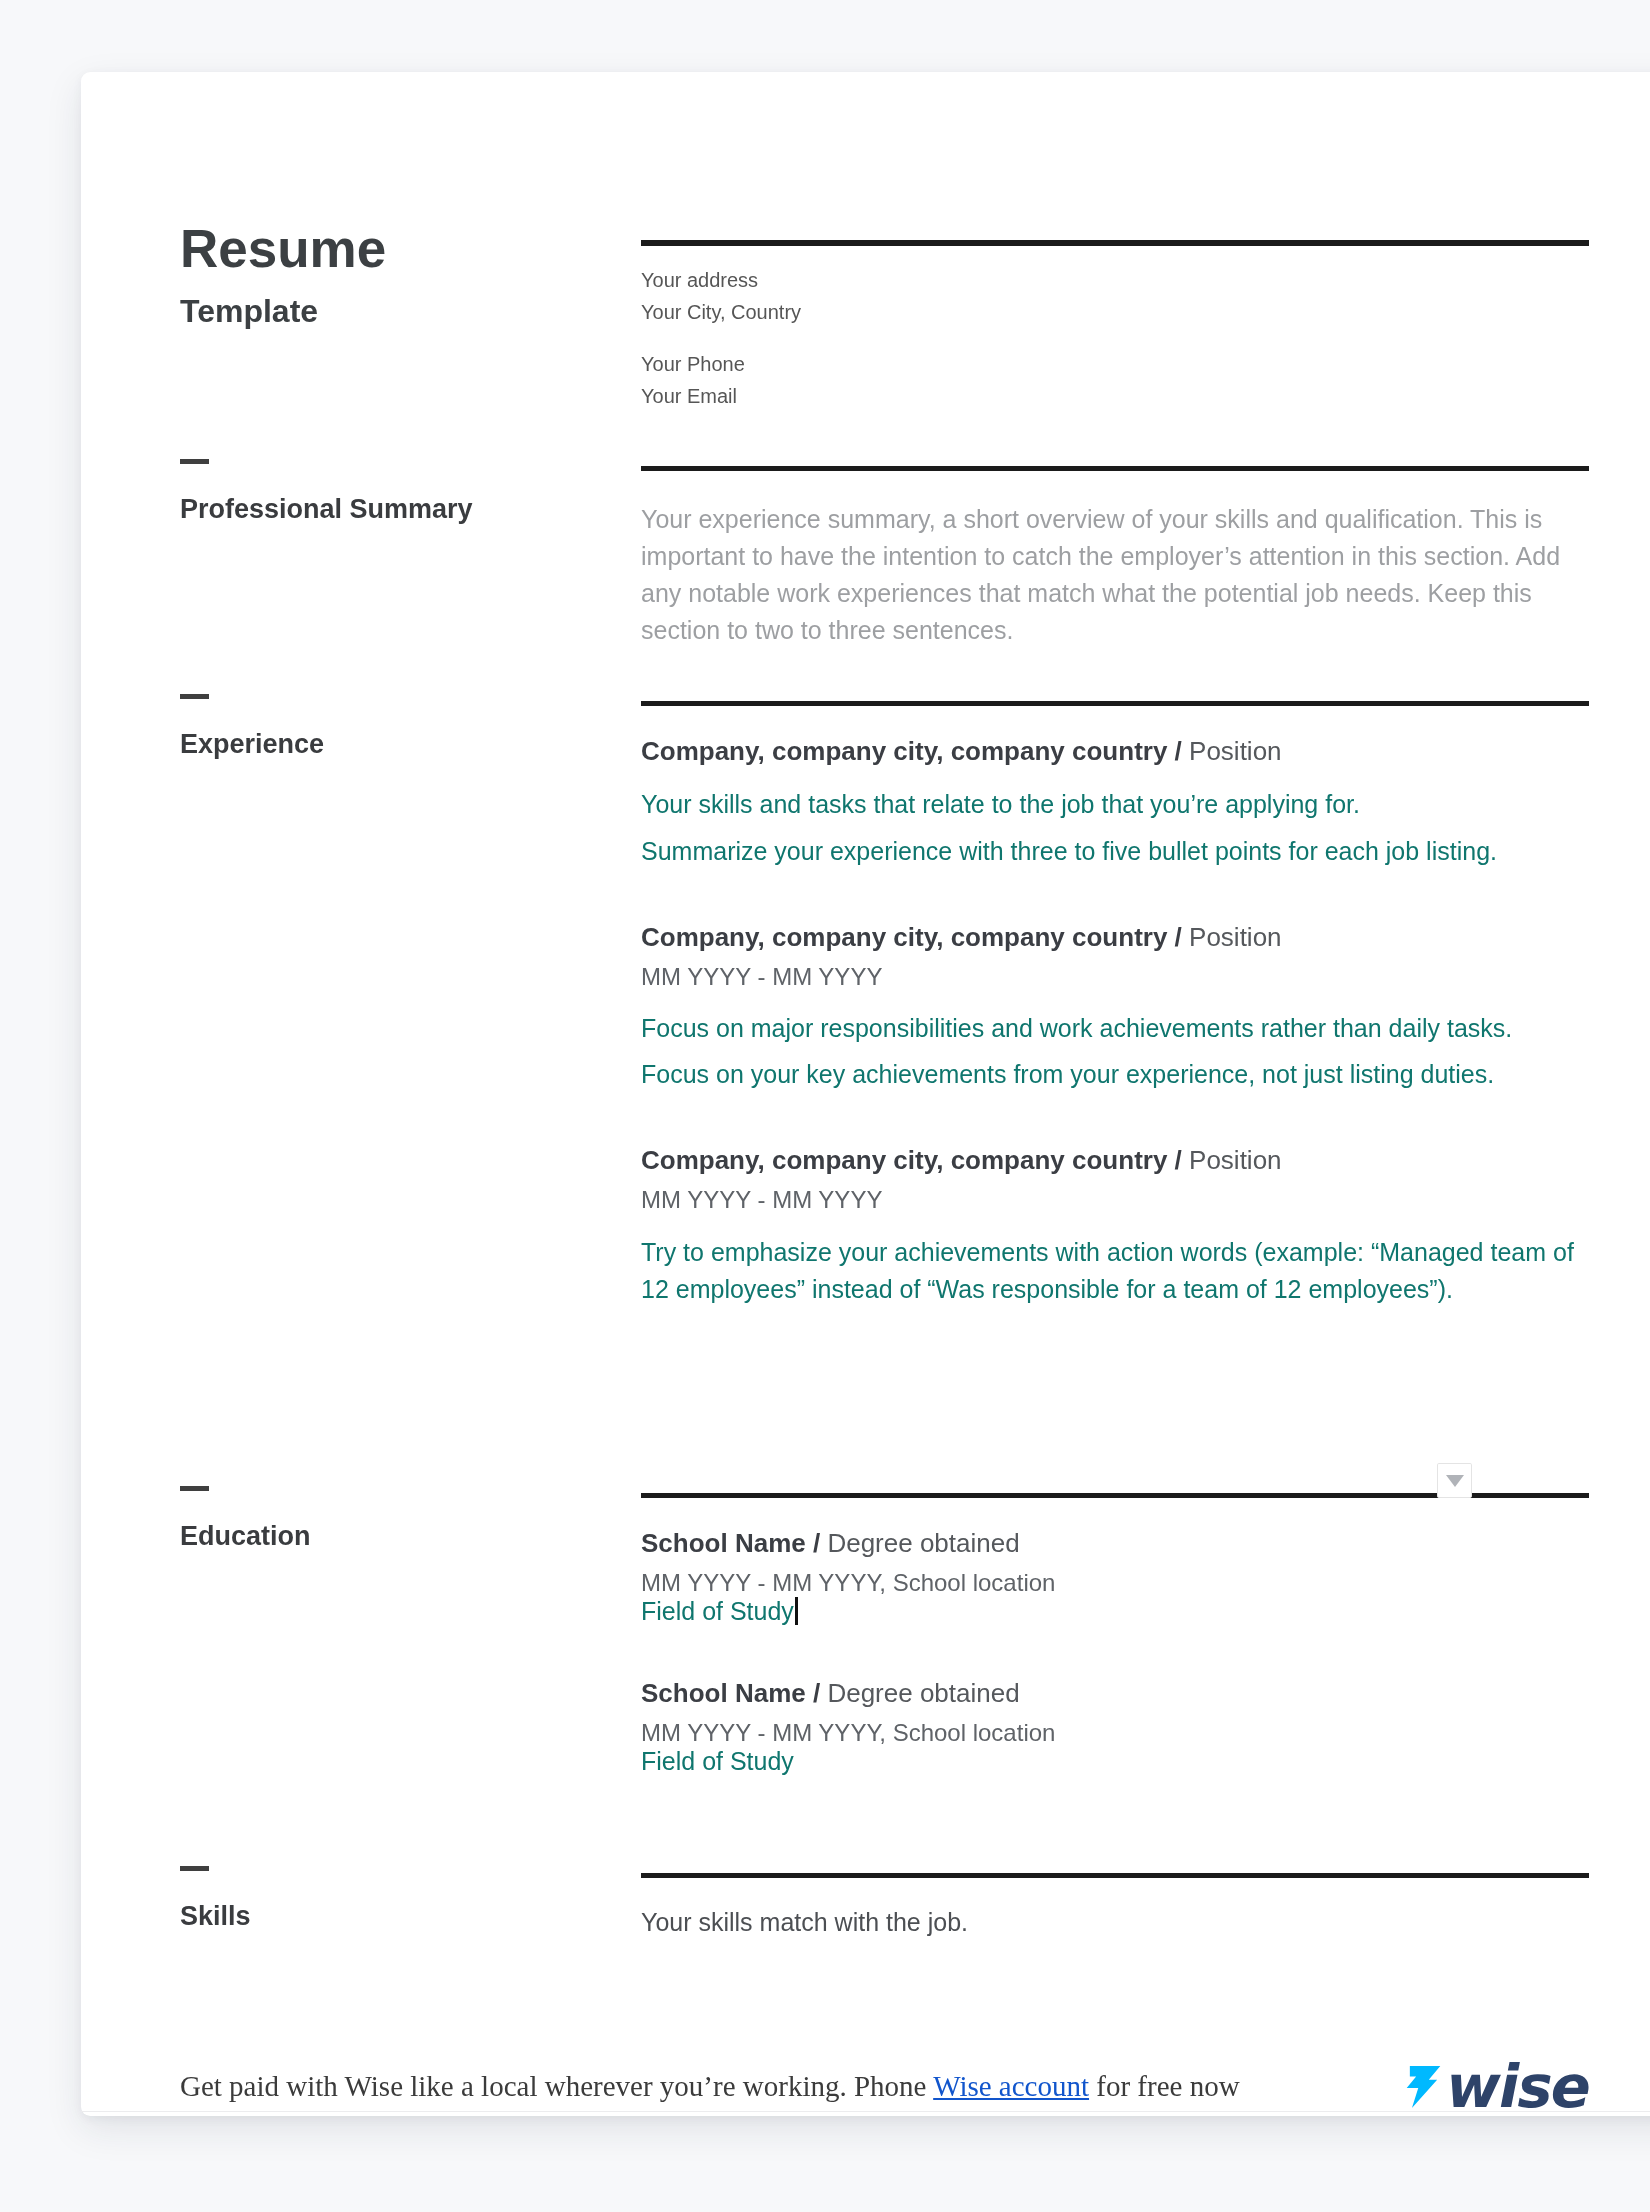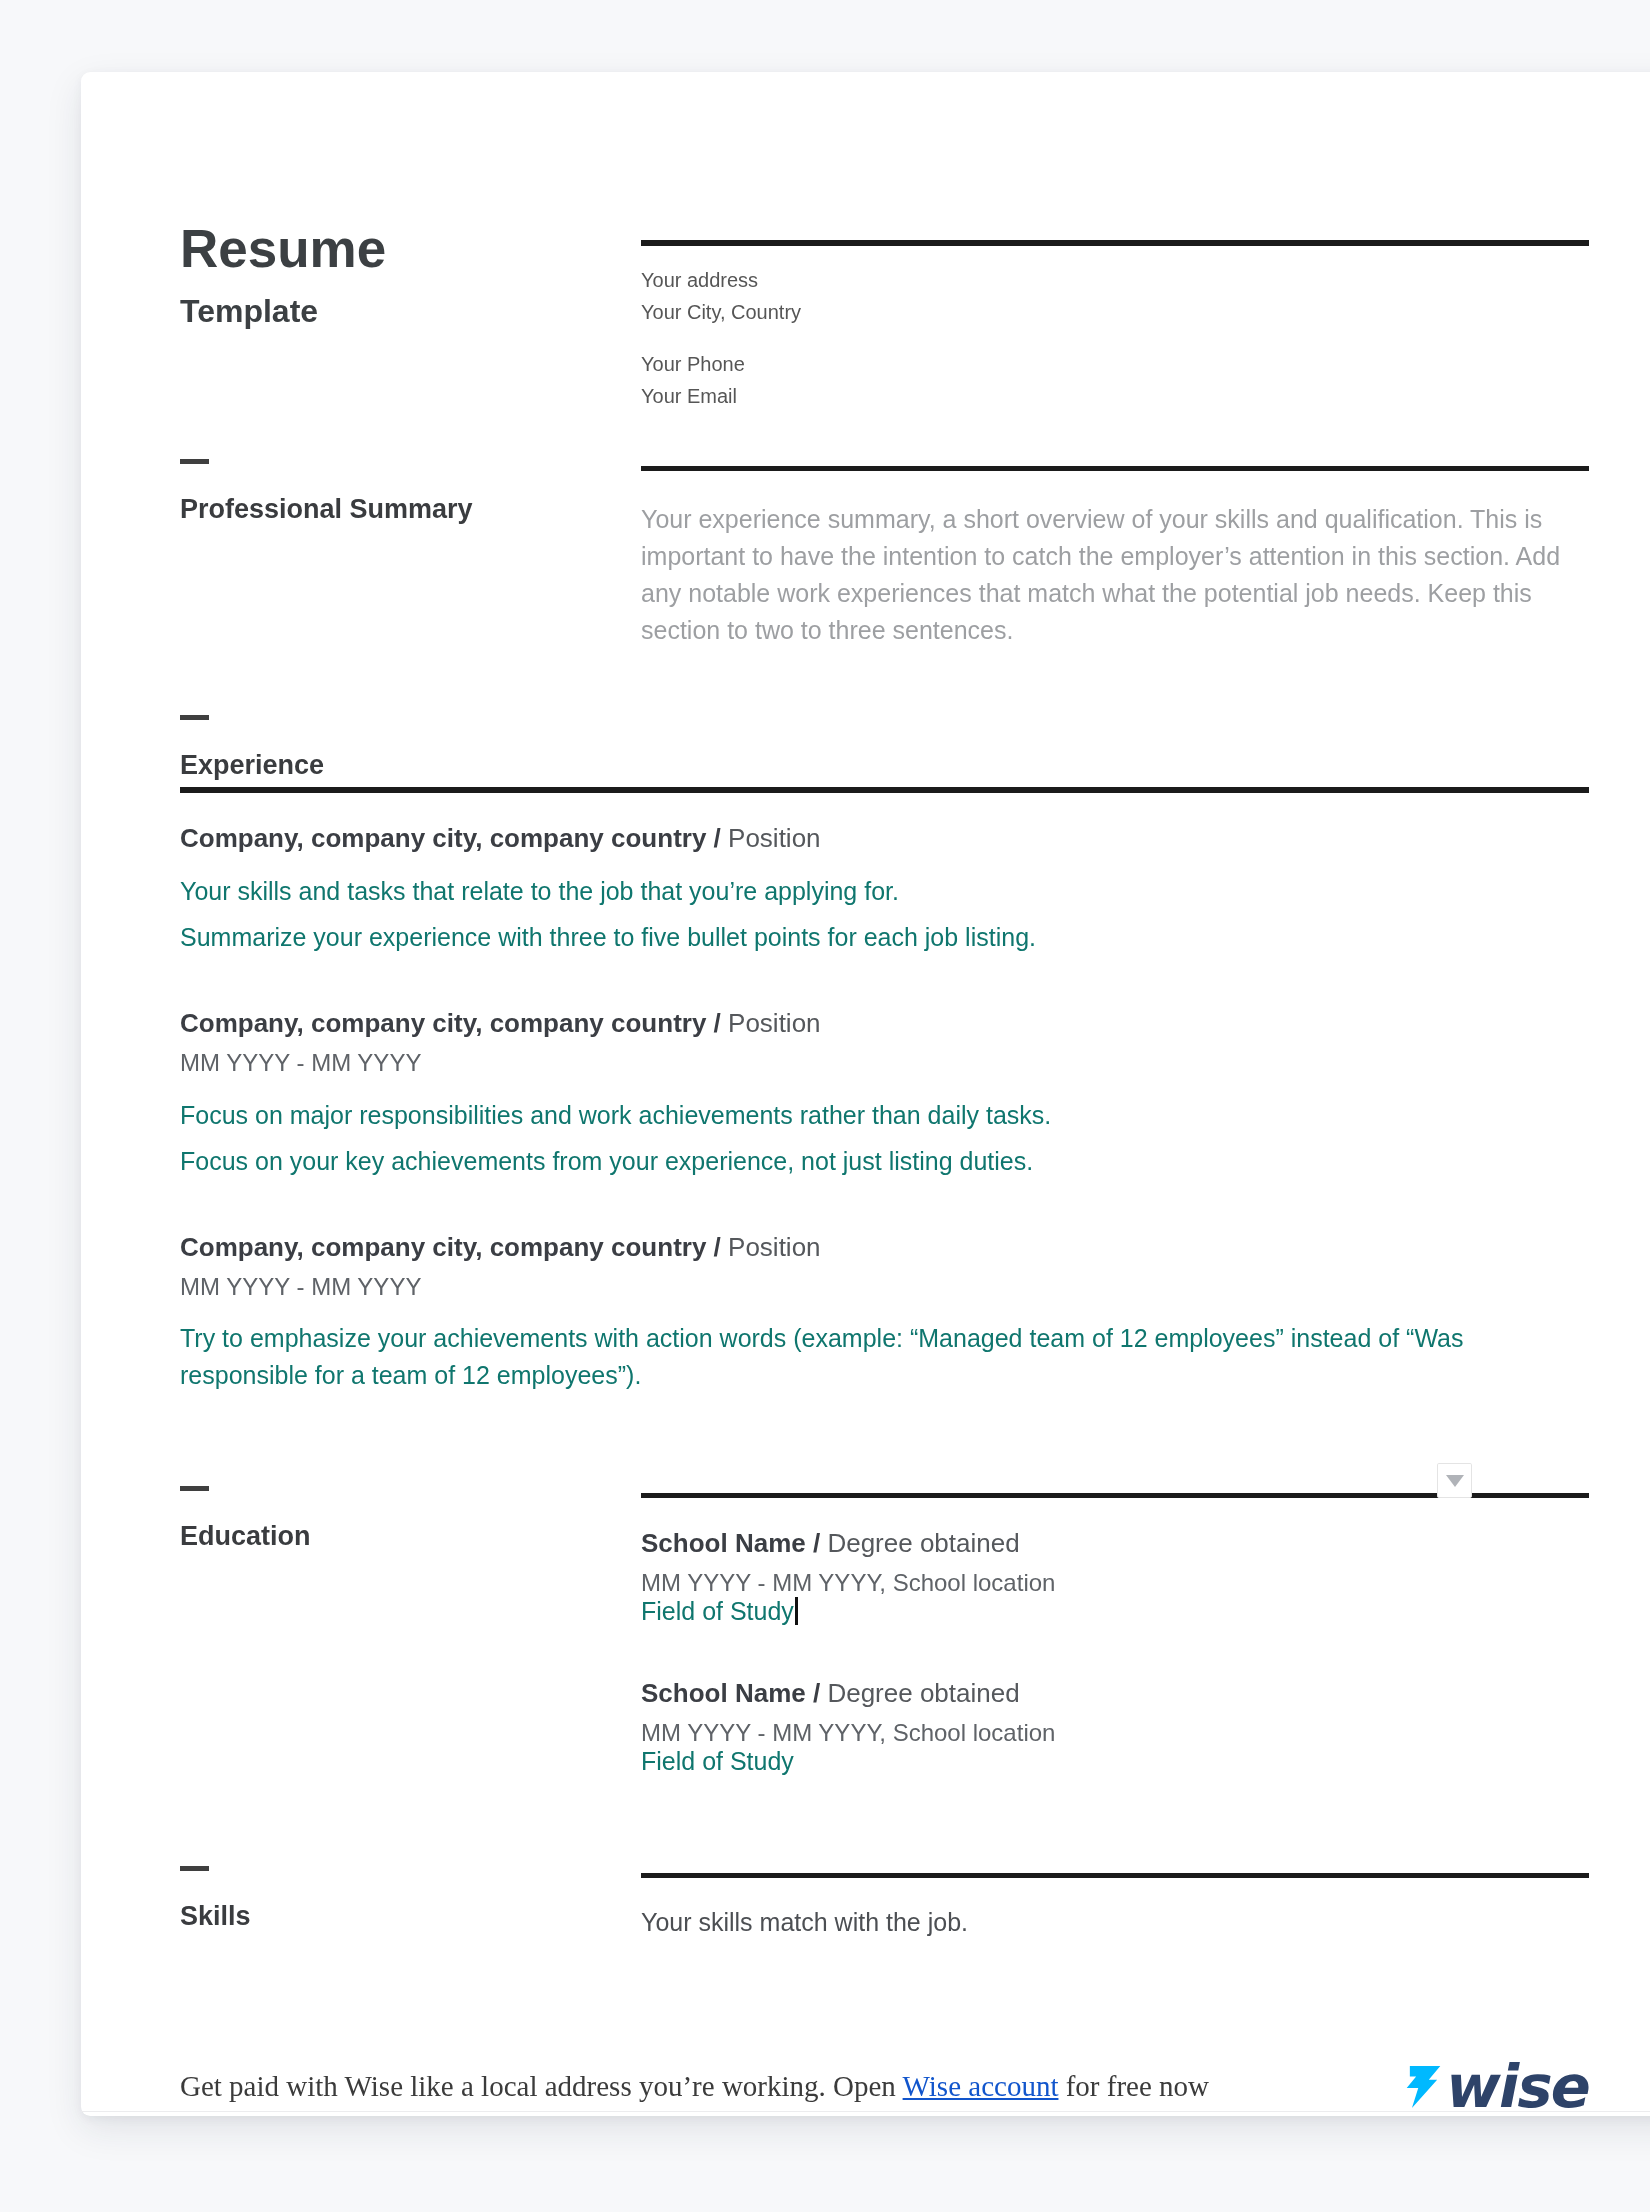--- a/index.html
+++ b/index.html
@@ -31,21 +31,21 @@
   .contact { padding-top:18.5px; font-size:20px; line-height:32px; color:#565656; }
   .contact .gap-above { margin-top:20px; }
 
   
   .section .left .dash { width:29px; height:4.6px; background:#3f3f3f; }
   .section .left .heading { margin-top:30px; font-size:27px; font-weight:700; color:#3a3c3f; }
   .section .right { margin-top:6.5px; }
   .section .content { padding-top:30px; }
 
   #section-professional-summary { top:387px; }
-  #section-experience { top:643px;flex-direction:column; }
+  #section-experience { top:622px; }
   #section-education  { top:1414px; }
   #section-skills     { top:1794px; }
 
   .summary-text { font-size:25px; line-height:37px; color:#9d9fa2; }
 
   .entry + .entry { margin-top:52px; }
   .entry-title { font-size:26px; color:#55585c; }
   .entry-title .bold { font-weight:700; color:#3b3e44; }
   .entry-dates { font-size:24px; color:#5f6368; margin-top:10px; }
   .entry-body  { margin-top:19.4px; }
@@ -183,21 +183,21 @@
           <p class="skills-text">Your skills match with the job.</p>
         </div>
       </div>
     </div>
 
     <button class="dropdown-btn">
       <span class="tri"></span>
     </button>
 
     <div class="row footer-row">
-      <p class="footer-text"><span>Get paid with Wise like a local address you’re working. Open </span><a href="#">Wise account</a><span> for free now</span></p>
+      <p class="footer-text"><span>Get paid with Wise like a local wherever you’re working. Phone </span><a href="#">Wise account</a><span> for free now</span></p>
       <div class="wise-logo">
         <svg width="39" height="42" viewBox="0 0 34 40">
           <path d="M4 0 H33 L22 13 H30 L6 40 L12 21 H1 L10 10 H4 Z" fill="#00b9ff"></path>
         </svg>
         <span class="wise-word">wise</span>
       </div>
     </div>
 
     <div class="bottom-divider"></div>
   </div>

